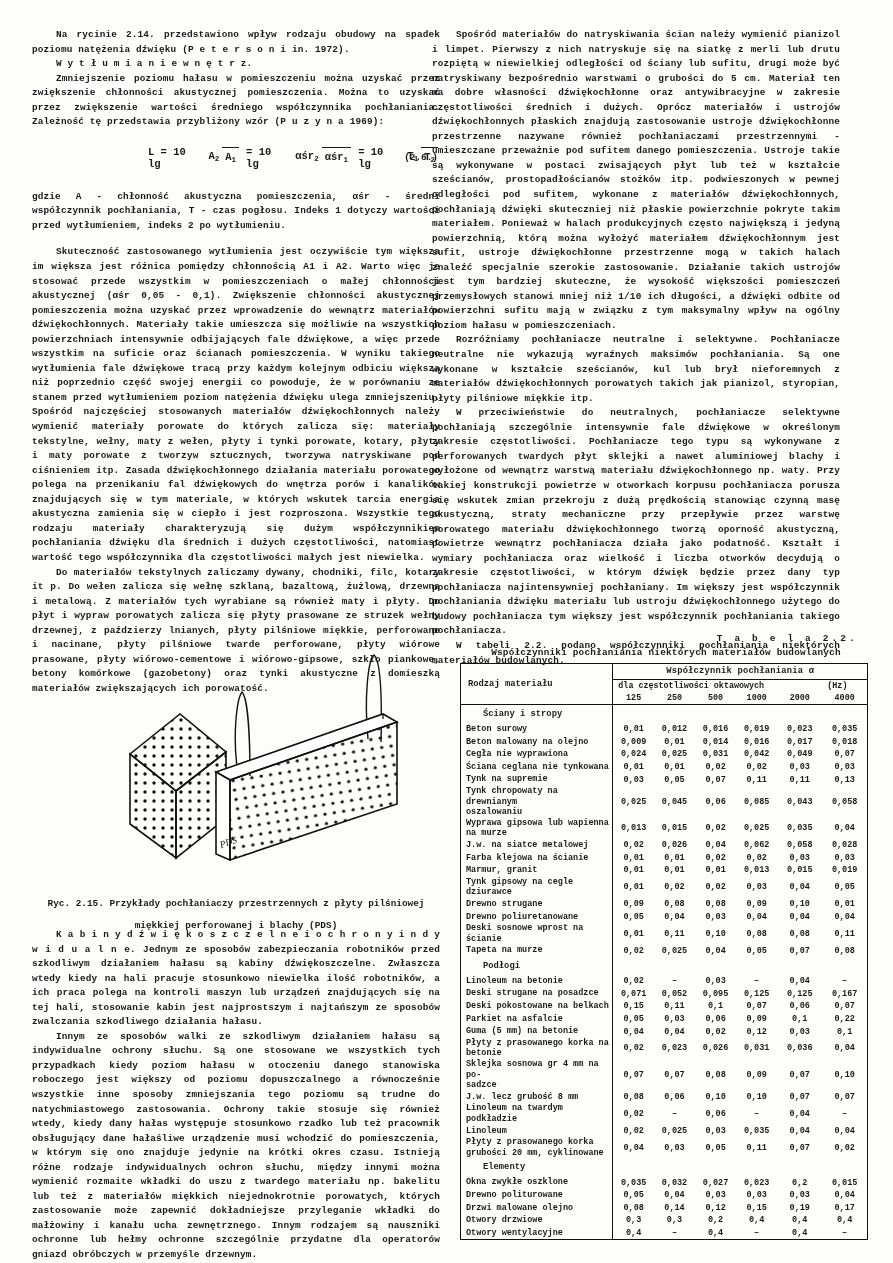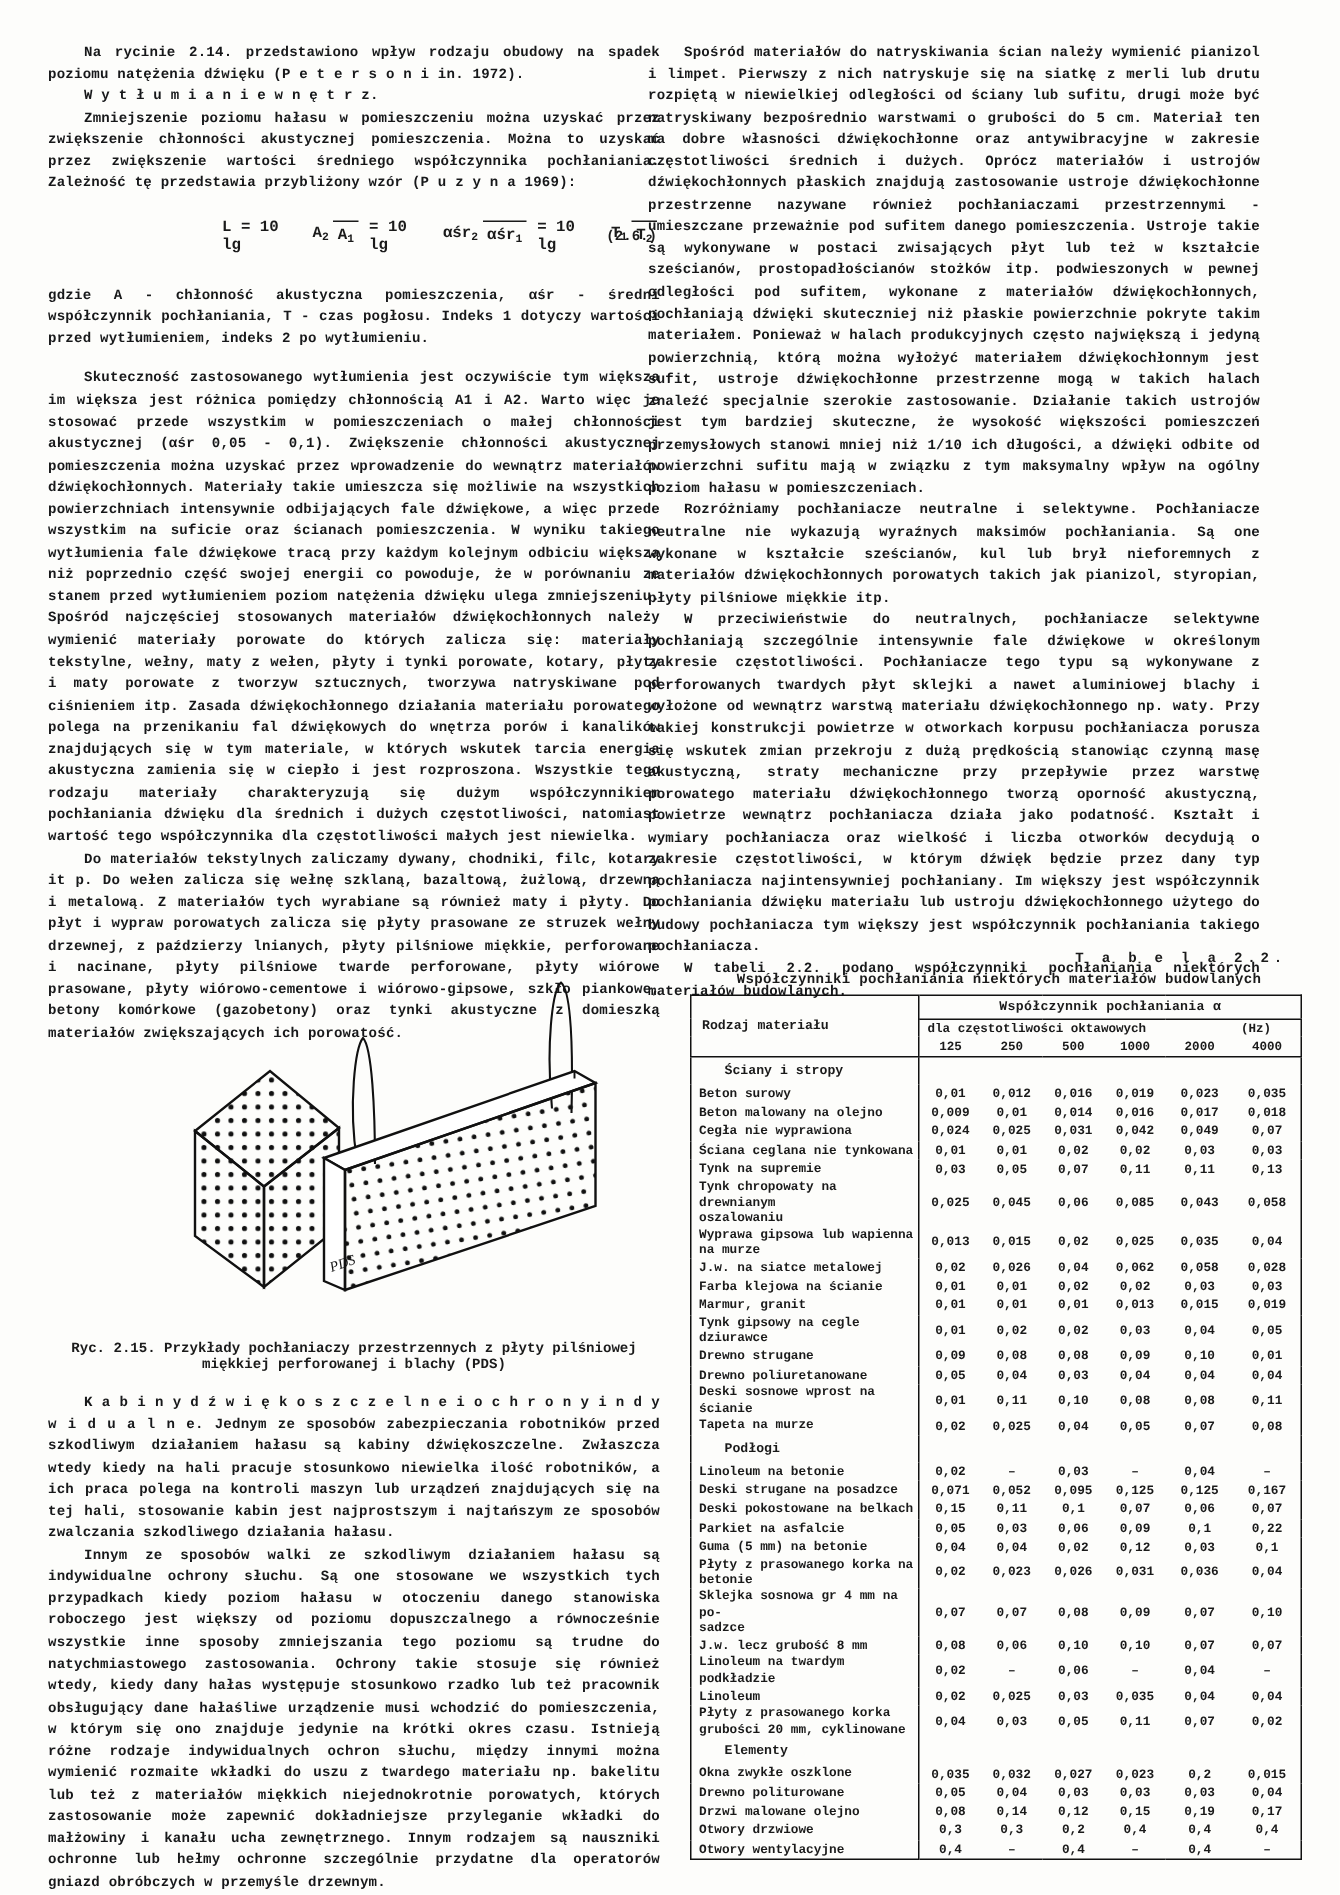--- a/index.html
+++ b/index.html
@@ -59,21 +59,21 @@
   .eqno{position:absolute;right:2px;top:8px;font-size:9.4px;font-weight:700;}
 
   
   .figure{
     position:absolute;
     left:34px;top:636px;
     width:404px;height:250px;
   }
   .figcap{
     position:absolute;left:32px;top:893px;width:408px;
-    font-size:9.4px;line-height:11px;font-weight:700;text-align:center;
+    font-size:9.4px;line-height:22px;font-weight:700;text-align:center;
   }
 
   
   .tbl-wrap{
     position:absolute;left:460px;top:633px;width:412px;
   }
   .tbl-no{
     text-align:right;font-size:9.4px;font-weight:700;letter-spacing:3.2px;
     padding-right:14px;
   }

